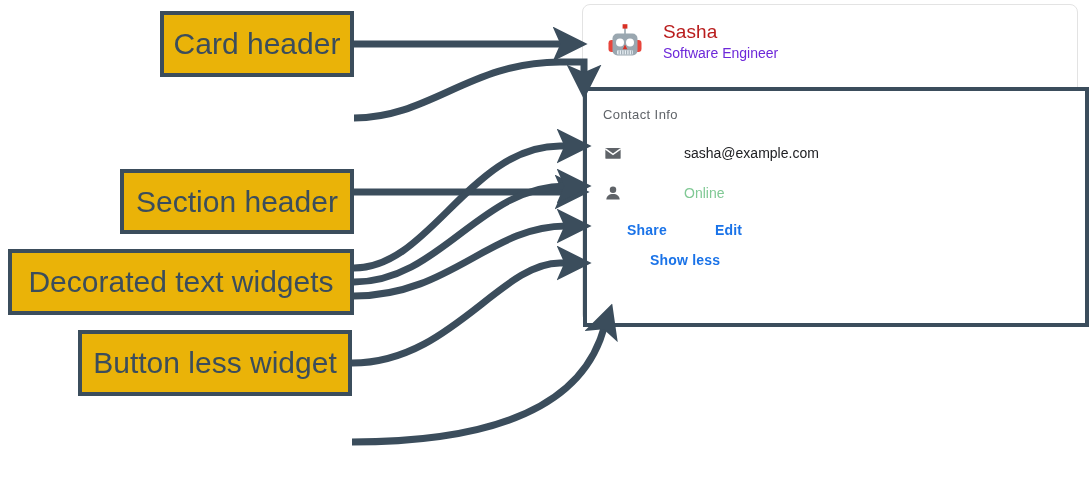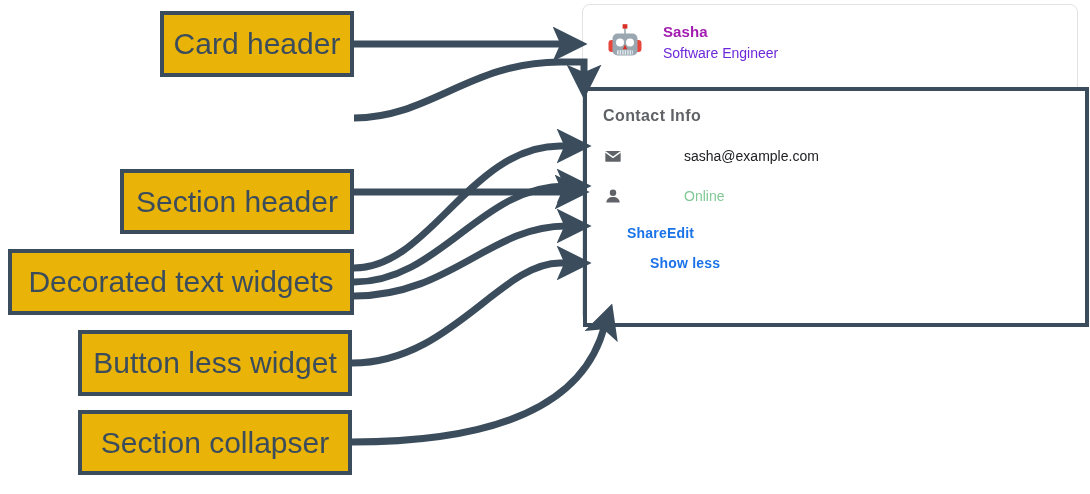--- a/index.html
+++ b/index.html
@@ -67,23 +67,23 @@
     box-sizing: border-box;
   }
   .avatar {
     width: 44px;
     height: 44px;
     flex: 0 0 44px;
     margin-right: 16px;
   }
   .header-text { display: flex; flex-direction: column; justify-content: center; }
   .header-title {
-    font-size: 15px;
-    font-weight: bold;
-    color: #a21caf;
+    font-size: 19px;
+    font-weight: normal;
+    color: #b91c1c;
     line-height: 20px;
     letter-spacing: .1px;
   }
   .header-subtitle {
     font-size: 14px;
     color: #6d28d9;
     line-height: 22px;
   }
 
   
@@ -93,22 +93,22 @@
     top: 82px;
     width: 506px;
     height: 240px;
     box-sizing: border-box;
     border: 4px solid #3b4d5c;
     background: #ffffff;
     z-index: 3;
   }
   .section-inner { padding: 16px 0 0 16px; }
   .section-header {
-    font-size: 16px;
-    font-weight: bold;
+    font-size: 13px;
+    font-weight: normal;
     color: #5f6368;
     letter-spacing: .4px;
     margin-bottom: 11px;
   }
   .kv-row {
     display: flex;
     align-items: center;
     height: 40px;
     gap: 33px;
   }
@@ -131,21 +131,21 @@
     margin-top: 2px;
   }
   .link-btn {
     font-size: 14px;
     font-weight: bold;
     color: #1a73e8;
     cursor: pointer;
     letter-spacing: .2px;
   }
   .link-btn.share { margin-left: 24px; }
-  .link-btn.edit  { }
+  .link-btn.edit  { margin-left: 48px; }
   .collapser-row {
     display: flex;
     align-items: center;
     height: 30px;
     padding-left: 47px;
   }
 </style>
 </head>
 <body>
 
@@ -255,17 +255,14 @@
   </div>
   <div class="anno-box" style="left:8px; top:249px; width:346px; height:66px;">
     <span>Decorated text widgets</span>
   </div>
   <div class="anno-box" style="left:120px; top:169px; width:234px; height:65px;">
     <span>Section header</span>
   </div>
   <div class="anno-box" style="left:78px; top:330px; width:274px; height:66px;">
     <span>Button less widget</span>
   </div>
-  <div class="anno-box" style="left:78px; top:410px; width:274px; height:65px;">
-    <span>Section collapser</span>
-  </div>
 
 </div>
 
 </body></html>

